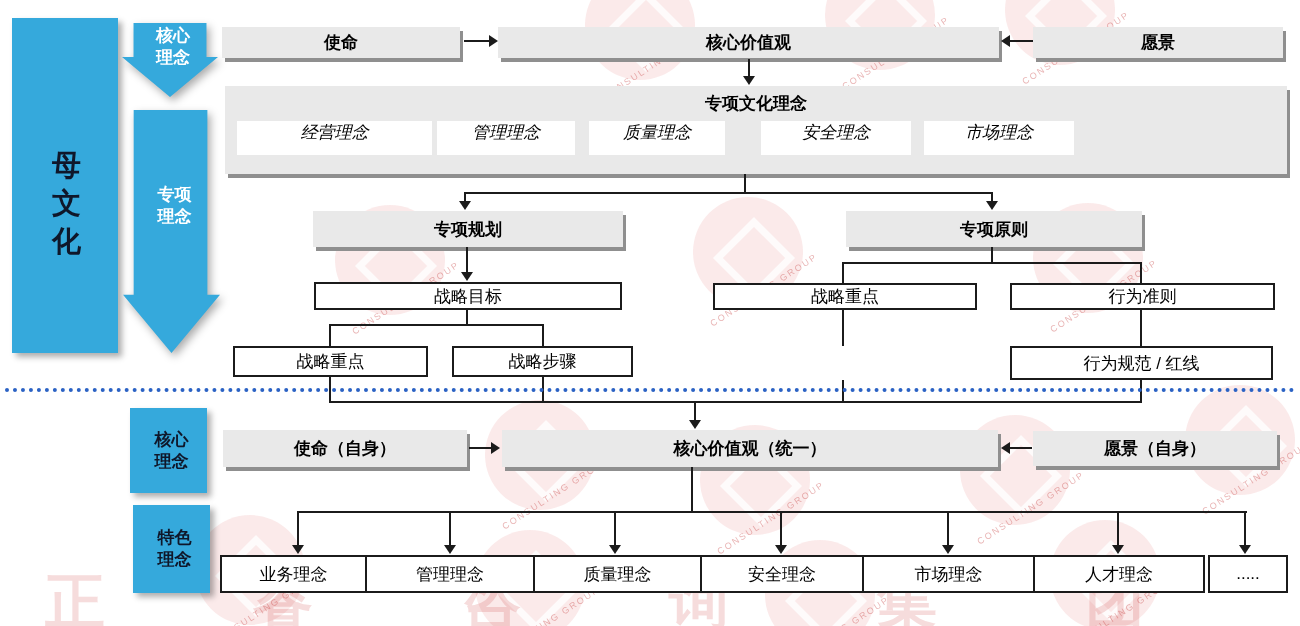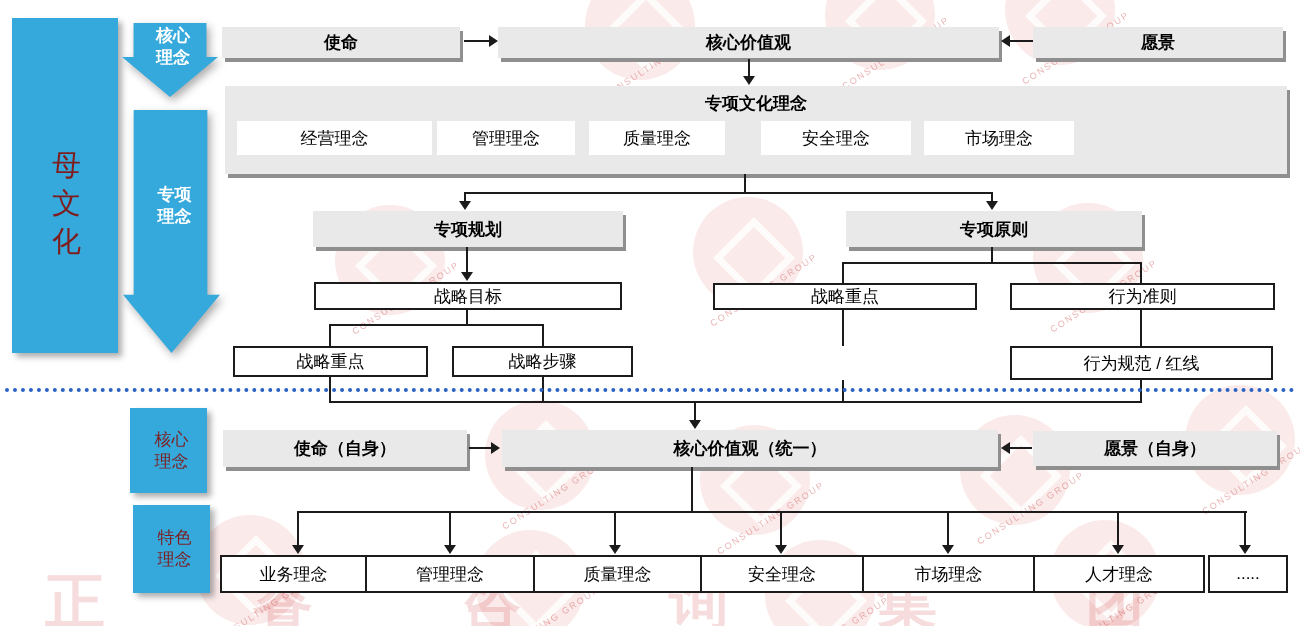--- a/index.html
+++ b/index.html
@@ -11,24 +11,24 @@
   .wm-d{position:absolute;left:32px;top:32px;width:44px;height:44px;border:7px solid rgba(255,255,255,.78);transform:rotate(45deg);}
   .wm-en{position:absolute;left:8px;top:88px;font-size:9px;color:rgba(200,70,70,.4);transform:rotate(-33deg);white-space:nowrap;letter-spacing:2px;}
   .wm-strip{position:absolute;left:45px;top:562px;font-size:60px;font-weight:bold;letter-spacing:148px;
             color:rgba(205,60,60,.18);white-space:nowrap;}
 
   
   .gbox{position:absolute;background:#e9e9e9;box-shadow:3px 4px 0 #8f8f8f;display:flex;align-items:center;
         justify-content:center;font-weight:bold;font-size:17px;}
   .obox{position:absolute;background:#fff;border:2px solid #1b1b1b;display:flex;align-items:center;
         justify-content:center;font-size:17px;box-sizing:border-box;}
-  .ibox{position:absolute;background:#fff;display:flex;align-items:center;justify-content:center;font-size:17px;}
-
-  
-  .blue{position:absolute;background:#35a9dc;color:#7f1d1d;font-weight:normal;box-shadow:4px 4px 6px rgba(0,0,0,.32);}
+  .ibox{position:absolute;background:#fff;display:flex;align-items:flex-start;justify-content:center;font-size:17px;font-style:italic;}
+
+  
+  .blue{position:absolute;background:#35a9dc;color:#0f172a;font-weight:bold;box-shadow:4px 4px 6px rgba(0,0,0,.32);}
   .vtxt{word-break:break-all;text-align:right;}
   .bar-label{position:absolute;left:0;width:100%;display:flex;justify-content:center;}
   .arrow-wrap{position:absolute;filter:drop-shadow(3px 4px 4px rgba(0,0,0,.33));}
   .arrow-fill{position:absolute;left:0;top:0;width:100%;height:100%;background:#35a9dc;}
   .arrow-label{position:absolute;left:0;width:100%;color:#fff;font-weight:bold;font-size:17px;line-height:22px;
                text-align:center;display:flex;justify-content:center;}
 
   
   .lh{position:absolute;height:0;border-top:2px solid #1b1b1b;}
   .lv{position:absolute;width:0;border-left:2px solid #1b1b1b;}

